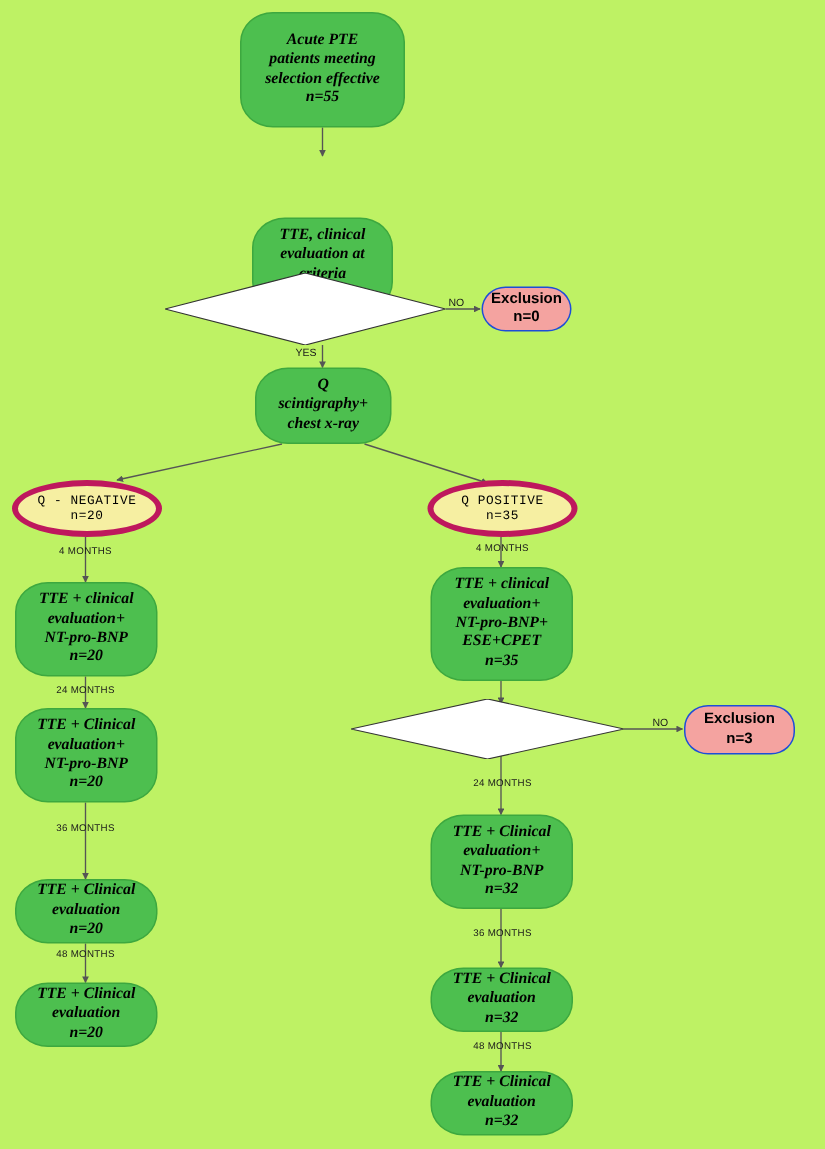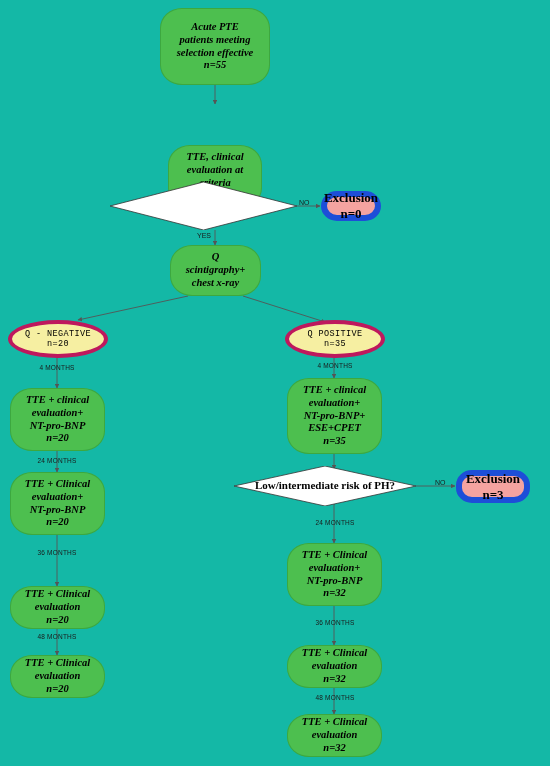--- a/index.html
+++ b/index.html
@@ -4,21 +4,21 @@
 <style>
   html, body {
     margin: 0;
     padding: 0;
     background: #ffffff;
   }
   #canvas {
     position: relative;
     width: 550px;
     height: 766px;
-    background: #14b8a6;
+    background: #bef264;
     font-family: "Liberation Serif", serif;
     overflow: hidden;
   }
   svg.edges {
     position: absolute;
     left: 0;
     top: 0;
     width: 550px;
     height: 766px;
     pointer-events: none;
@@ -42,26 +42,26 @@
     border: 1px solid #3da83f;
     border-radius: 22px / 20px;
     color: #000000;
     font-style: italic;
     font-weight: bold;
     font-size: 10.5px;
   }
   
   .excl {
     background: #f4a3a0;
-    border: 6px solid #1d4ed8;
+    border: 1px solid #1d4ed8;
     border-radius: 16px / 15px;
     color: #000000;
     font-weight: bold;
-    font-size: 13px;
-    font-family: Liberation Serif, serif;
+    font-size: 10px;
+    font-family: Liberation Sans, sans-serif;
   }
   
   .ellip {
     background: #f6efa2;
     border: 4px solid #be185d;
     border-radius: 50%;
     color: #000000;
     font-family: "Liberation Mono", monospace;
     font-size: 8.5px;
     letter-spacing: 0.4px;
@@ -230,23 +230,20 @@
     <span class="ln">evaluation+</span>
     <span class="ln">NT-pro-BNP+</span>
     <span class="ln">ESE+CPET</span>
     <span class="ln">n=35</span>
   </div>
 
   <div class="diamond" style="left:234px; top:466px; width:182px; height:40px;">
     <svg class="dshape" viewBox="0 0 182 40" preserveAspectRatio="none">
       <polygon points="91,0 182,20 91,40 0,20" fill="#ffffff" stroke="#333333" stroke-width="0.8"></polygon>
     </svg>
-    <div class="dlabel">
-      <span class="ln">Low/intermediate risk of PH?</span>
-    </div>
   </div>
 
   <div class="branchlabel" style="left:435px; top:479px;">NO</div>
 
   <div class="node excl" style="left:456px; top:470px; width:74px; height:33px;">
     <span class="ln">Exclusion</span>
     <span class="ln">n=3</span>
   </div>
 
   <div class="edgelabel" style="left:300px; top:519px; width:70px;">24 MONTHS</div>

